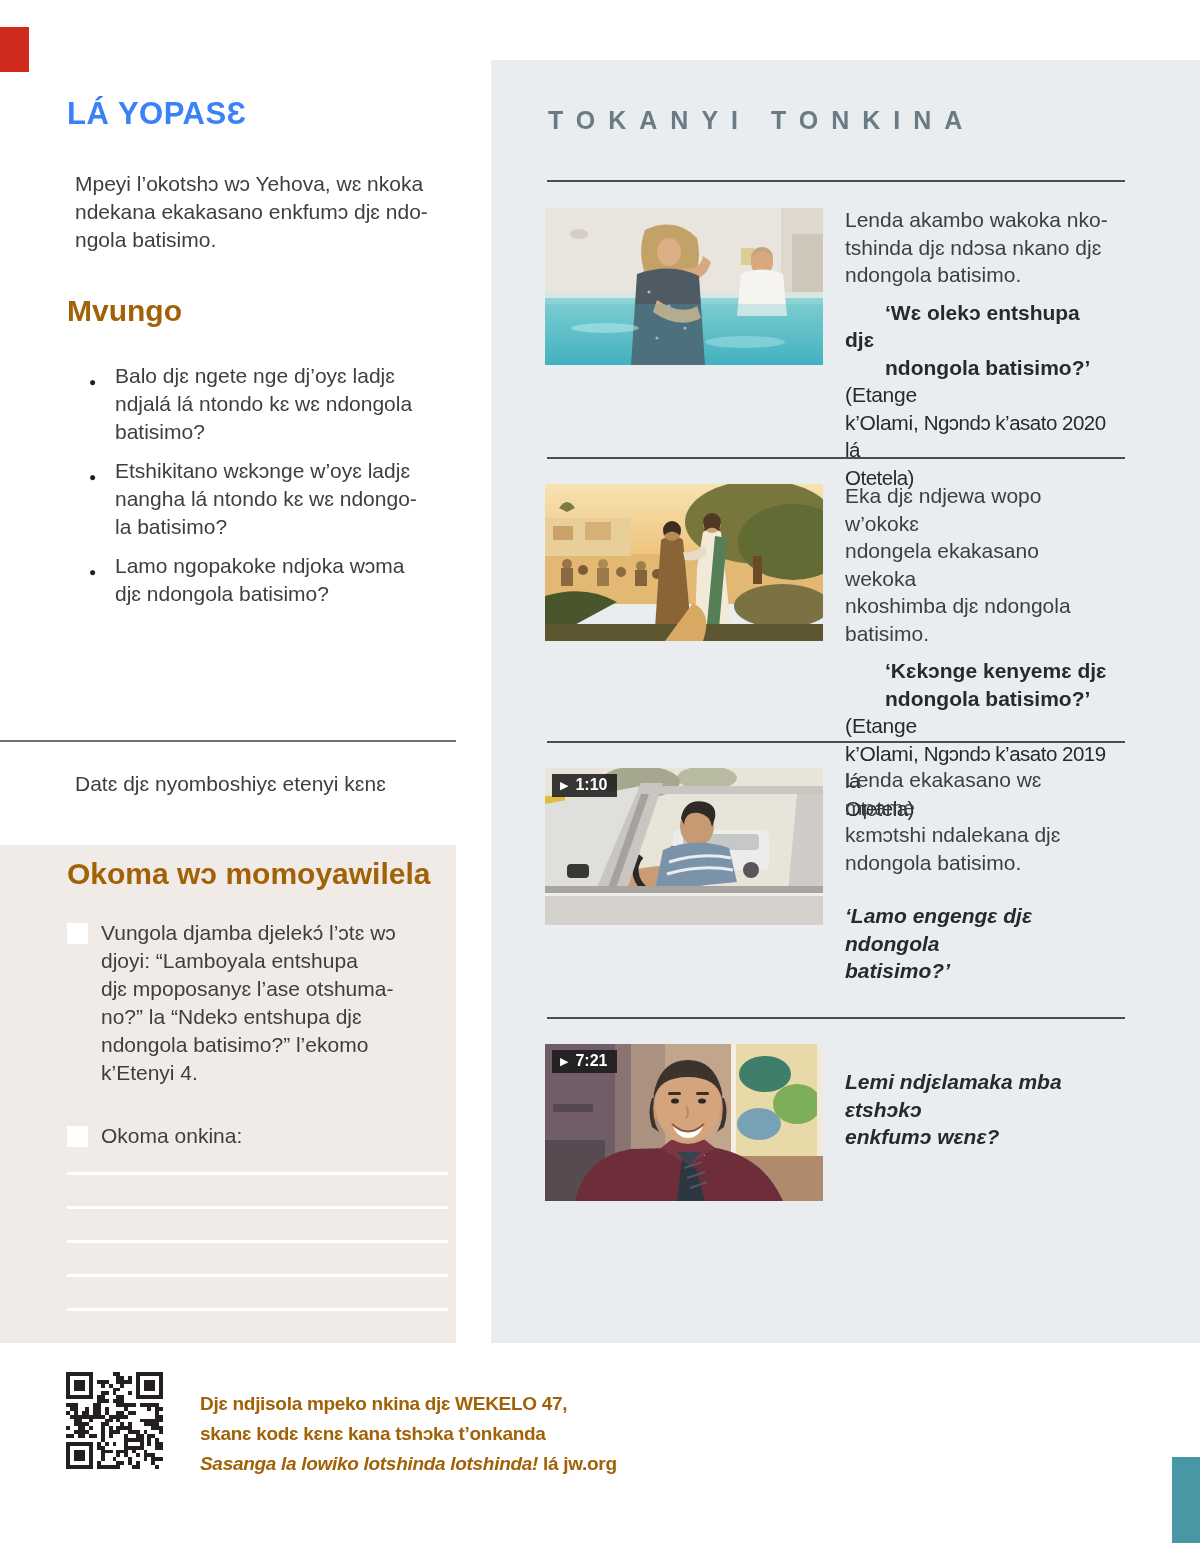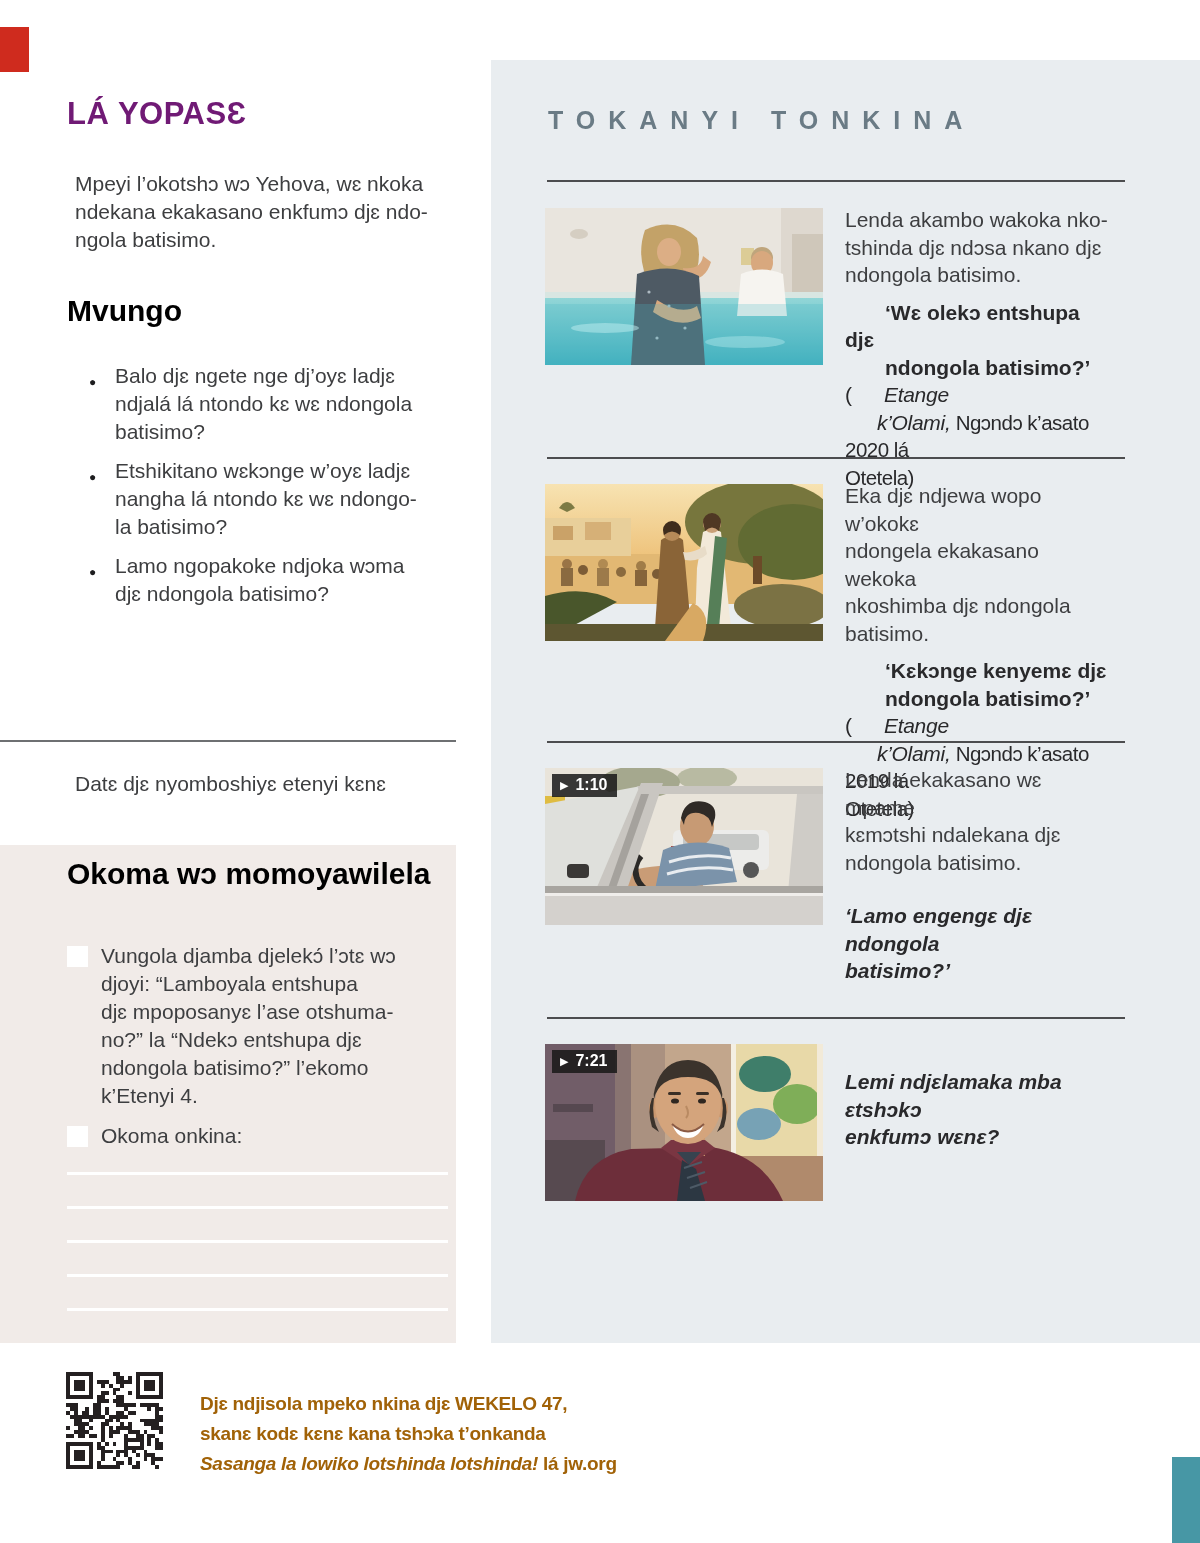--- a/index.html
+++ b/index.html
@@ -2,23 +2,23 @@
 <html><head>
 <meta charset="utf-8">
 <style>
   html,body{margin:0;padding:0;background:#ffffff;}
   .page{position:relative;width:1200px;height:1543px;background:#ffffff;overflow:hidden;
         font-family:"Liberation Sans","DejaVu Sans",sans-serif;color:#3d3e40;}
   .abs{position:absolute;}
   .prelines{white-space:pre-line;}
 
   
-  .title-teal{left:67px;top:96px;font-size:31px;font-weight:bold;color:#701a75;letter-spacing:.5px;margin:0;}
+  .title-teal{left:67px;top:96px;font-size:31px;font-weight:bold;color:#3b82f6;letter-spacing:.5px;margin:0;}
   .intro{left:67px;top:162px;width:400px;font-size:21px;line-height:28px;margin:8px;}
-  .h-slate{font-size:30px;font-weight:bold;color:#000000;margin:0;}
+  .h-slate{font-size:30px;font-weight:bold;color:#a16207;margin:0;}
   .bullets{left:88px;top:362px;width:370px;margin:0;padding:0;list-style:none;font-size:21px;line-height:28px;}
   .bullets li{position:relative;padding-left:27px;}
   .bullets li + li{margin-top:11px;}
   .bullets li::before{content:"●";position:absolute;left:1px;top:6px;font-size:12px;color:#1d1d1f;}
   .divider{left:0;top:740px;width:456px;height:2px;background:#6e7072;}
   .date-label{left:67px;top:764px;font-size:21px;margin:8px;}
   .notes-box{left:0;top:845px;width:456px;height:498px;background:#f1ebe8;}
   .box-title{position:absolute;left:67px;top:12px;}
   .chk-row{position:absolute;left:67px;display:flex;align-items:flex-start;}
   .chk{flex:0 0 auto;width:21px;height:21px;background:#ffffff;margin-top:4px;}
@@ -35,21 +35,21 @@
   .rule{left:56px;width:578px;height:2px;background:#4c4d4f;}
   .thumb{width:278px;height:157px;overflow:hidden;}
   .thumb svg{display:block;width:100%;height:100%;}
   .badge{position:absolute;left:7px;top:6px;background:rgba(24,24,24,.85);color:#ffffff;
          font-size:16px;font-weight:bold;padding:2px 9px 3px 8px;display:flex;align-items:center;gap:7px;}
   .play-icon{font-size:11px;line-height:1;}
   .etext{width:268px;}
   .desc{font-size:21px;line-height:27.5px;color:#3d3e40;}
   .refp{margin-top:10px;font-size:21px;line-height:27.5px;color:#29292b;}
   .refp .b{font-weight:bold;margin-left:40px;}
-  .it{font-style:italic;letter-spacing:-.3px;margin-left:32px;}
+  .it{letter-spacing:-.3px;}
   .cond{letter-spacing:-.5px;font-size:20.5px;}
   .quote{margin-top:26px;font-size:21px;line-height:27.5px;font-weight:bold;font-style:italic;color:#29292b;}
 
   
   .red-tab{left:0;top:27px;width:29px;height:45px;background:#cf2b1e;}
   .teal-tab{left:1172px;top:1457px;width:28px;height:86px;background:#4797a5;}
 </style>
 </head>
 <body>
 
@@ -73,21 +73,21 @@
 la batisimo?</span></li>
     <li><span class="prelines">Lamo ngopakoke ndjoka wɔma
 djɛ ndongola batisimo?</span></li>
   </ul>
 
   <div class="abs divider"></div>
   <p class="abs date-label">Datɛ djɛ nyomboshiyɛ etenyi kɛnɛ</p>
 
   <div class="abs notes-box">
     <h2 class="h-slate box-title">Okoma wɔ momoyawilela</h2>
-    <div class="chk-row" style="top:74px;margin-top:23px;">
+    <div class="chk-row" style="top:74px;">
       <span class="chk"></span>
       <span class="chk-text prelines">Vungola djamba djelekɔ́ l’ɔtɛ wɔ
 djoyi: “Lamboyala entshupa
 djɛ mpoposanyɛ l’ase otshuma-
 no?” la “Ndekɔ entshupa djɛ
 ndongola batisimo?” l’ekomo
 k’Etenyi 4.</span>
     </div>
     <div class="chk-row" style="top:277px;">
       <span class="chk"></span>

